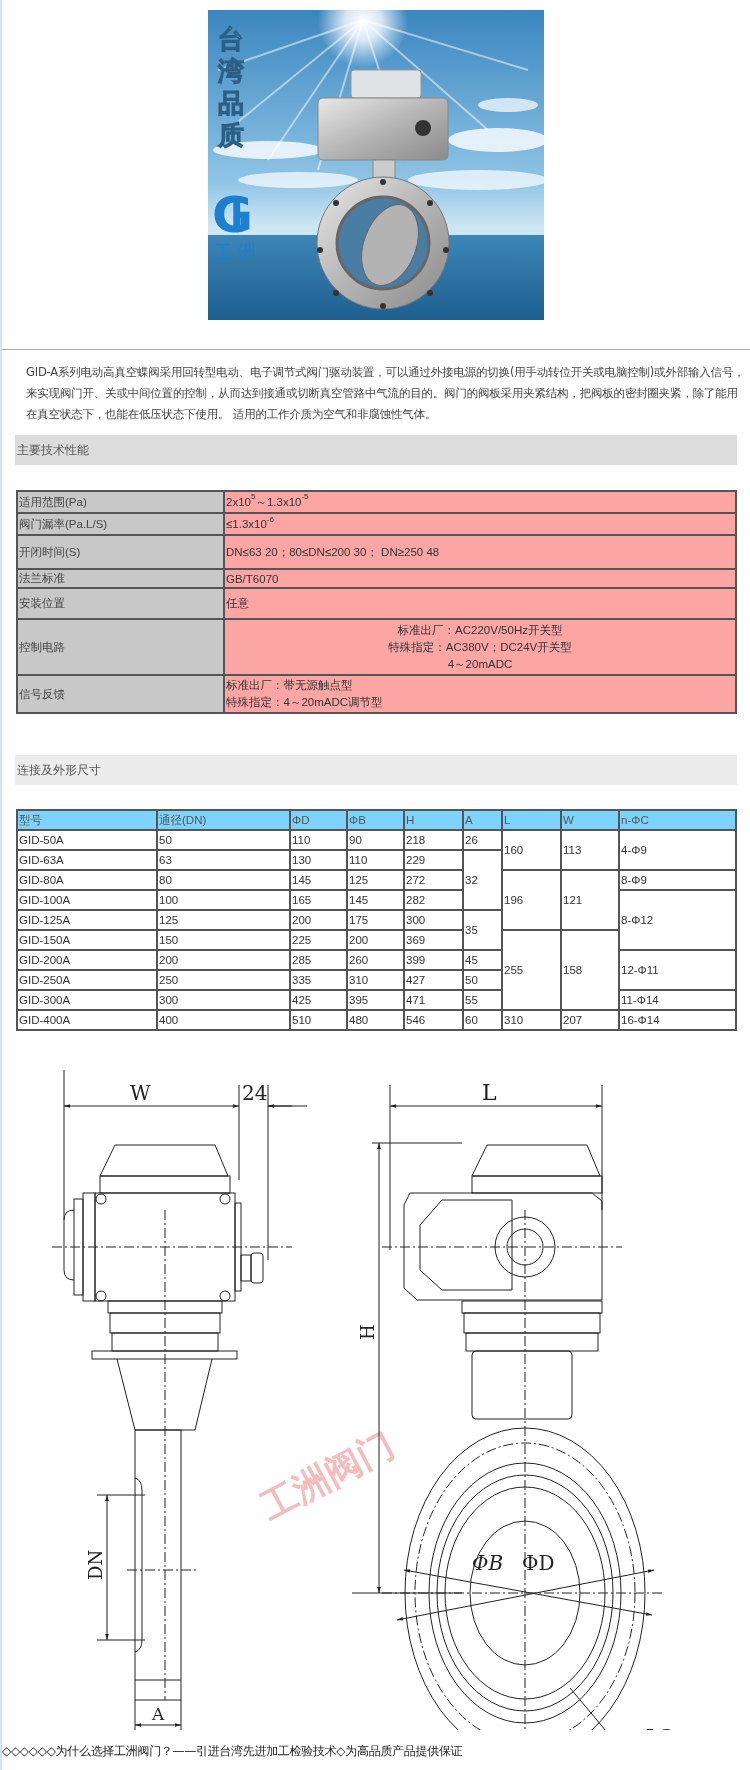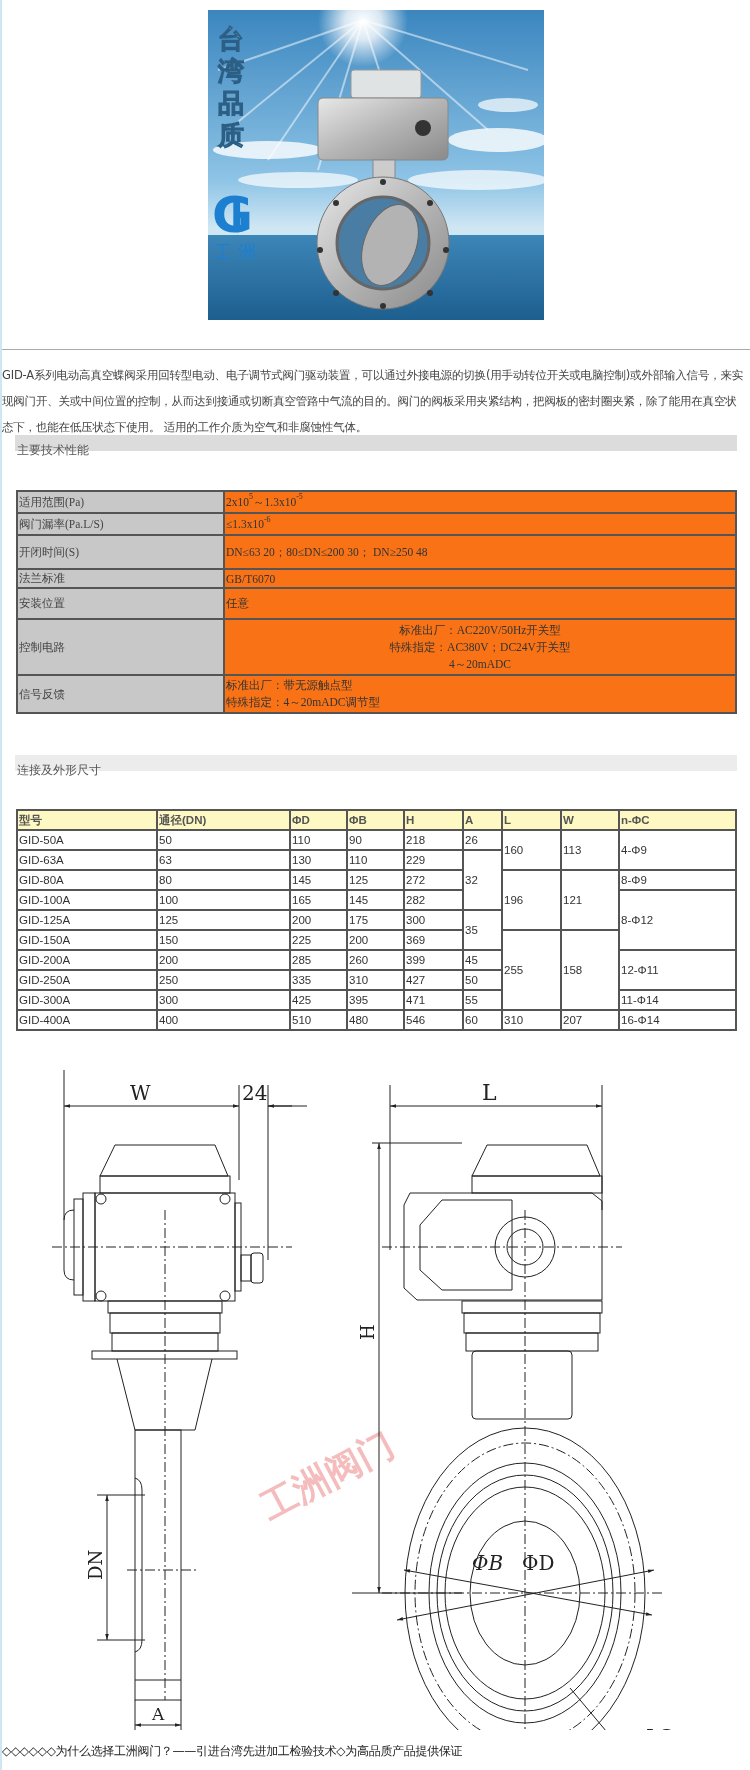--- a/index.html
+++ b/index.html
@@ -1,31 +1,31 @@
 <!DOCTYPE html>
 <html><head>
 <meta charset="utf-8">
 <style>
   * { box-sizing: border-box; margin: 0; padding: 0; }
   html, body { width: 750px; height: 1770px; background: #fff; overflow: hidden; }
   body { font-family: "DejaVu Sans", "Liberation Sans", sans-serif; color: #333; position: relative; border-left: 2px solid #cfe6f3; }
   .hero { position: absolute; left: 206px; top: 10px; width: 336px; height: 310px; overflow: hidden; }
   .hero svg { display: block; }
   .sep { position: absolute; left: 0; top: 349px; width: 748px; height: 1px; background: #aaa; }
-  .intro { position: absolute; left: 0; top: 362px; width: 748px; font-size: 11.5px; line-height: 26px; color: #444; letter-spacing: -0.2px; padding-right: 4px; }
-  .section-head { position: absolute; left: 13px; width: 722px; height: 16px; background: #dcdcdc; font-size: 12px; color: #555; line-height: 30px; padding-left: 2px; }
+  .intro { position: absolute; left: 0; top: 362px; width: 748px; font-size: 11.5px; line-height: 21px; color: #444; letter-spacing: -0.2px; padding-right: 4px; padding-left: 24px; }
+  .section-head { position: absolute; left: 13px; width: 722px; height: 30px; background: #dcdcdc; font-size: 12px; color: #555; line-height: 30px; padding-left: 2px; }
   .section-head.light { background: #ececec; }
   table { border-collapse: collapse; position: absolute; left: 14px; width: 721px; font-family: "Liberation Sans", sans-serif; font-size: 11.5px; color: #333; }
   table td { border: 2px solid #555; padding: 0 1px; vertical-align: middle; }
   .spec td.k { background: #c8c8c8; width: 207px; color: #444; }
-  .spec td.v { background: #f97316; margin-left: 30px; }
+  .spec td.v { background: #fca5a5; margin-left: 30px; }
   .spec td.c { text-align: center; line-height: 17px; }
   .spec td.l { line-height: 17px; }
   .dims td { height: 20px; background: #fff; }
-  .dims tr.head td { background: #fef9c3; color: #555; font-weight: bold; }
+  .dims tr.head td { background: #7dd3fc; color: #555; }
   sup { font-size: 8px; vertical-align: top; position: relative; top: -3px; }
   .drawing { position: absolute; left: 40px; top: 1060px; width: 690px; height: 670px; }
   .footer { position: absolute; left: 0; top: 1743px; font-size: 12px; color: #222; font-family: "DejaVu Serif", serif; letter-spacing: -0.3px; }
 </style>
 </head>
 <body>
 
 <div class="hero">
   <svg width="336" height="310" viewBox="0 0 336 310">
     <defs>
@@ -100,21 +100,21 @@
     </g>
   </svg>
 </div>
 
 <div class="sep"></div>
 
 <p class="intro">GID-A系列电动高真空蝶阀采用回转型电动、电子调节式阀门驱动装置，可以通过外接电源的切换(用手动转位开关或电脑控制)或外部输入信号，来实现阀门开、关或中间位置的控制，从而达到接通或切断真空管路中气流的目的。阀门的阀板采用夹紧结构，把阀板的密封圈夹紧，除了能用在真空状态下，也能在低压状态下使用。 适用的工作介质为空气和非腐蚀性气体。</p>
 
 <div class="section-head" style="top:435px;">主要技术性能</div>
 
-<table class="spec" style="top:490px;font-family:Liberation Serif, serif;">
+<table class="spec" style="top:490px;">
   <tbody>
       <tr style="height:22px">
     <td class="k">适用范围(Pa)</td>
     <td class="v"><span>2x10</span><sup>5</sup><span>～1.3x10</span><sup>-5</sup></td>
   </tr>
   <tr style="height:22px">
     <td class="k">阀门漏率(Pa.L/S)</td>
     <td class="v"><span>≤1.3x10</span><sup>-6</sup></td>
   </tr>
   <tr style="height:34px">

